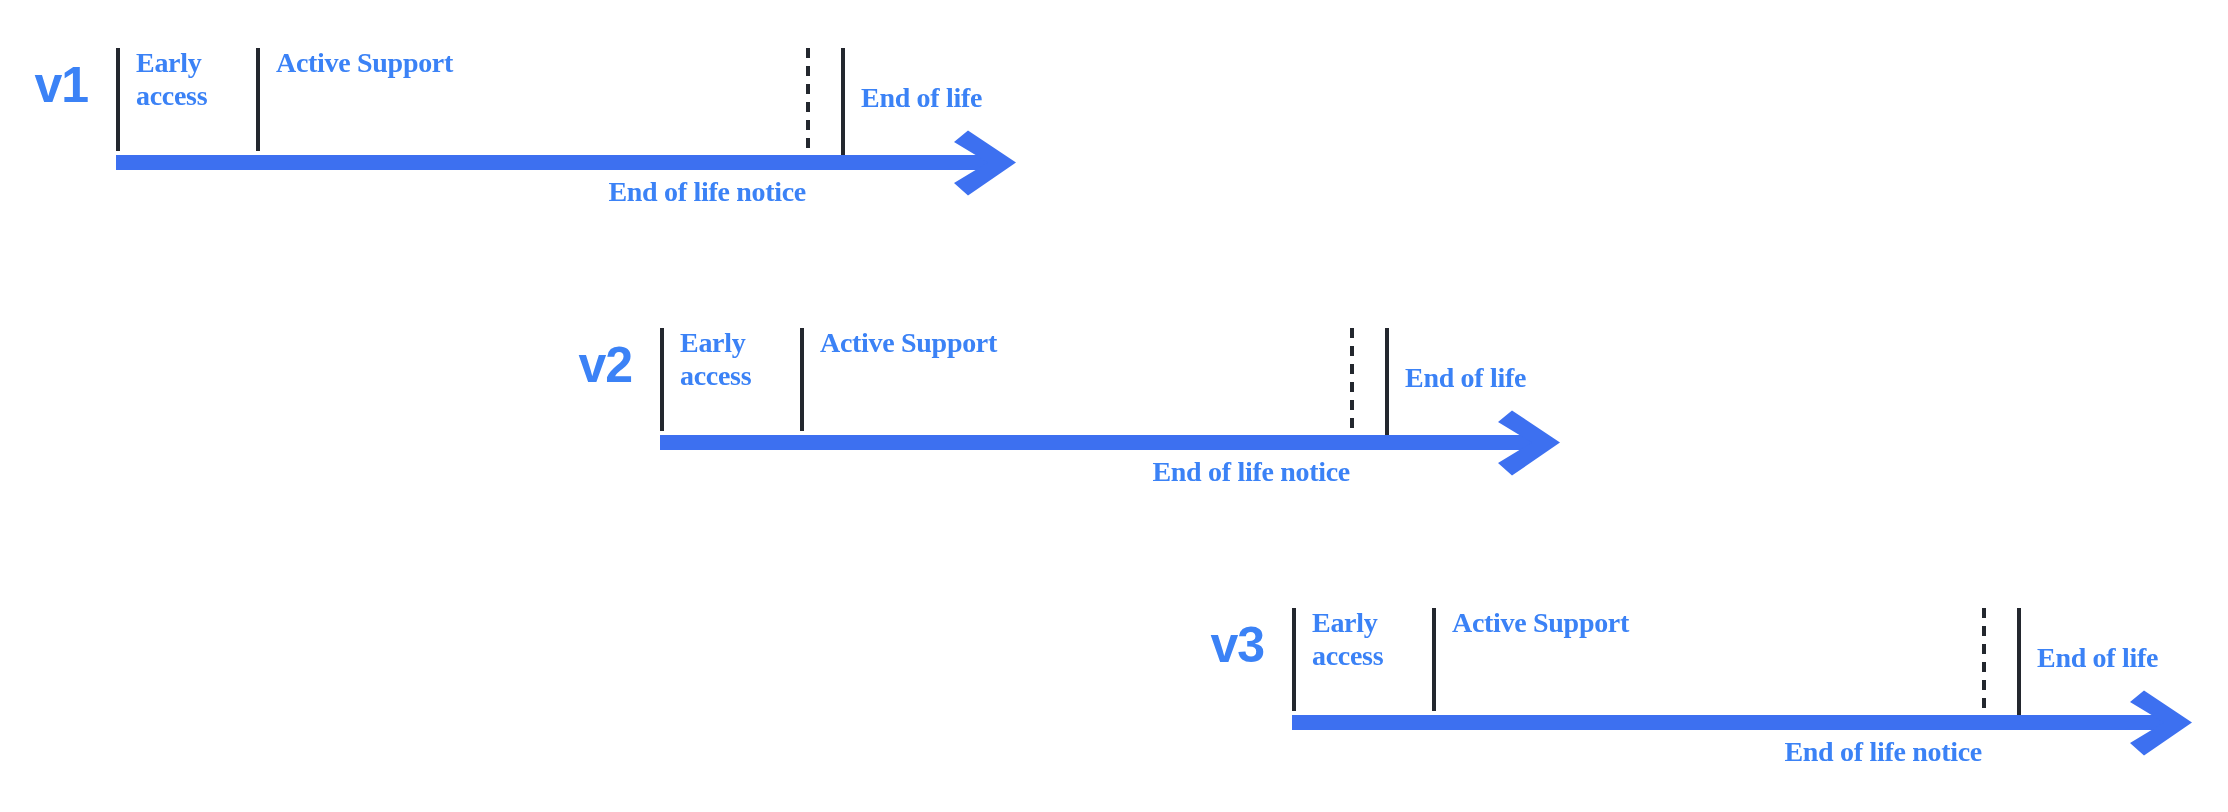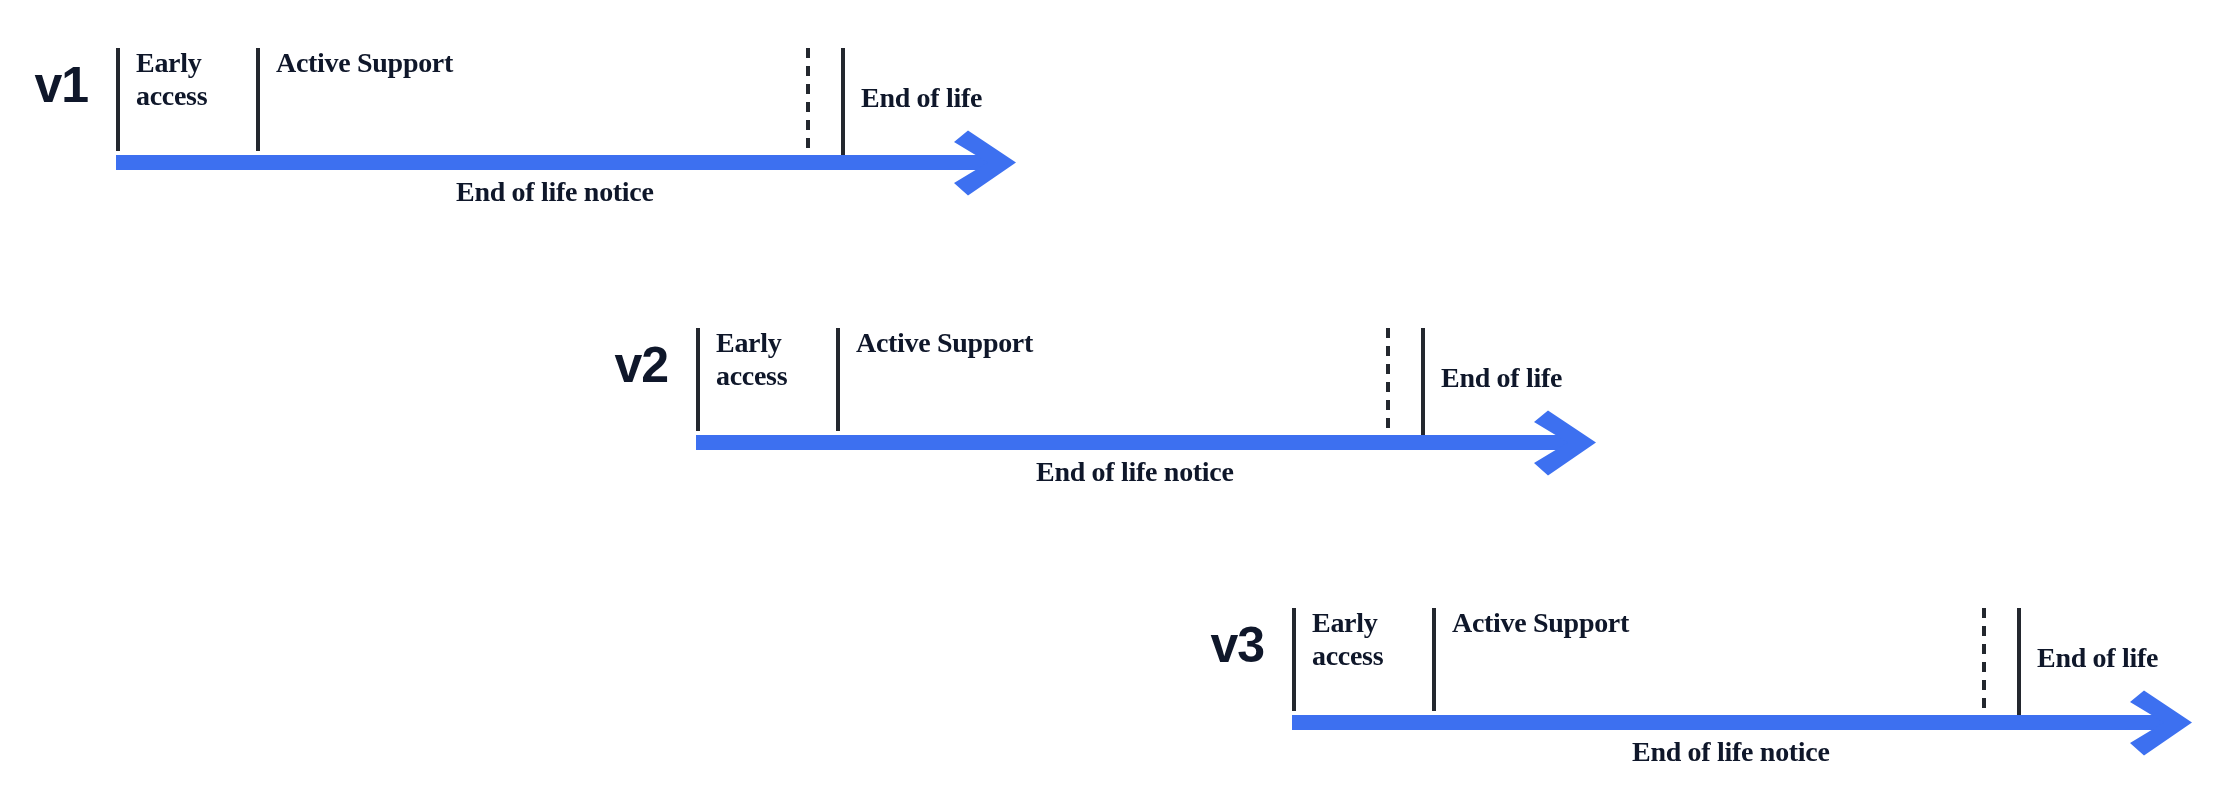--- a/index.html
+++ b/index.html
@@ -7,25 +7,25 @@
     padding: 0;
     background: #ffffff;
   }
   .canvas {
     position: relative;
     width: 2228px;
     height: 812px;
     background: #ffffff;
     overflow: hidden;
     font-family: "Liberation Sans", "DejaVu Sans", sans-serif;
-    color: #0f172a;
+    color: #3b82f6;
   }
   .timeline { position: absolute; width: 1px; height: 1px; }
   .timeline.t1 { left: 118px; top: 48px; }
-  .timeline.t2 { left: 698px; top: 328px; }
+  .timeline.t2 { left: 662px; top: 328px; }
   .timeline.t3 { left: 1294px; top: 608px; }
 
   .version {
     position: absolute;
     left: -200px;
     top: 14px;
     width: 170px;
     text-align: right;
     font-size: 50px;
     line-height: 46px;
@@ -62,21 +62,21 @@
     font-size: 28px;
     line-height: 33px;
     font-weight: 700;
     letter-spacing: -0.3px;
     white-space: nowrap;
     font-family: Liberation Serif, serif;
   }
   .label.early     { left: 18px;  top: -2px; width: 120px; white-space: normal; }
   .label.active    { left: 158px; top: -2px; }
   .label.eol-label { left: 743px; top: -2px; margin-top: 35px; }
-  .label.notice    { left: 338px; top: 127px; width: 350px; }
+  .label.notice    { left: 338px; top: 127px; width: 350px; text-align: right; }
 
   .arrow {
     position: absolute;
     left: -2px;
     top: 82px;
     width: 910px;
     height: 66px;
     display: block;
   }
 </style>

